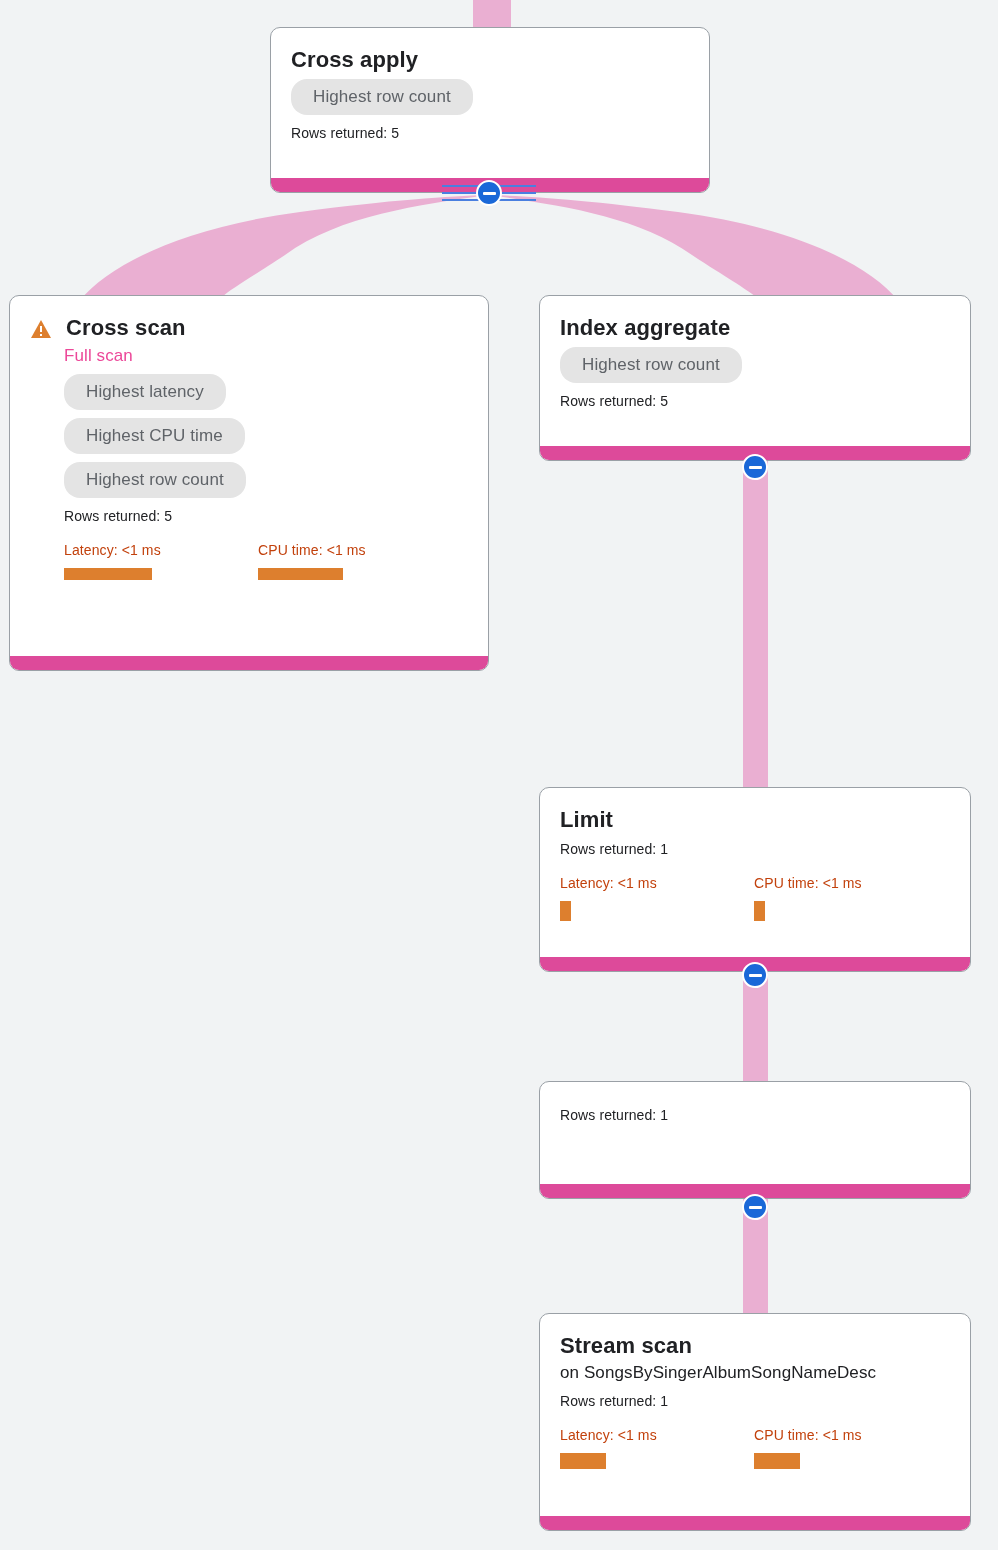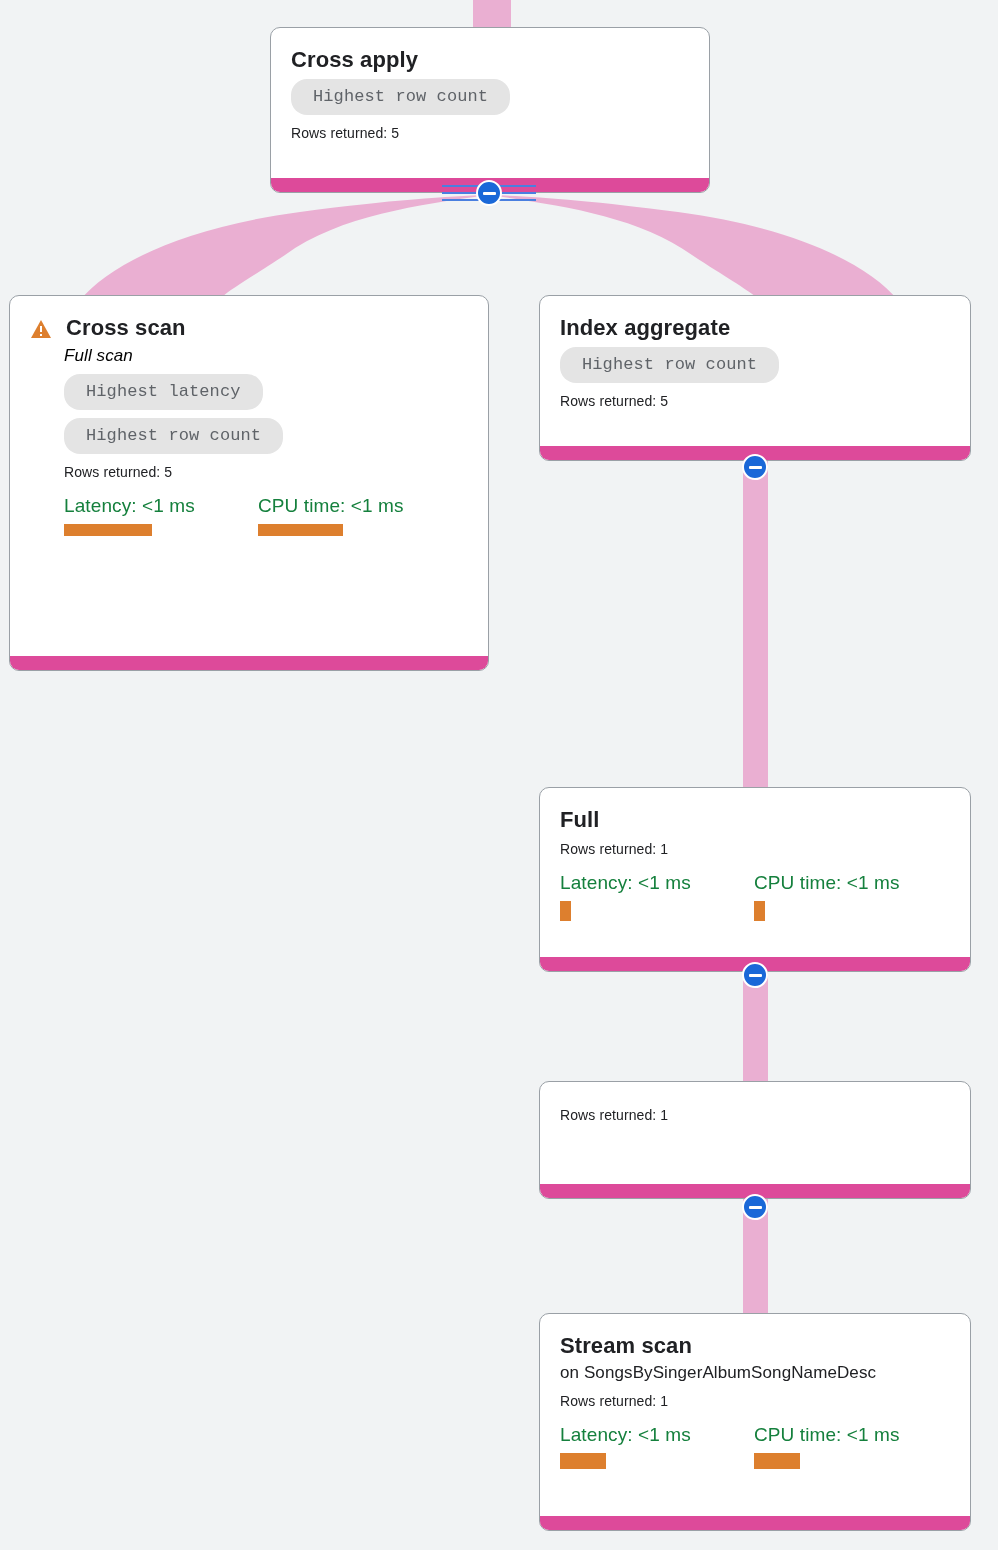--- a/index.html
+++ b/index.html
@@ -64,55 +64,53 @@
   .node-indent.has-icon {
     padding-left: 34px;
   }
   .subline {
     font-size: 17px;
     color: #202124;
     line-height: 26px;
     letter-spacing: 0.1px;
   }
   .subline.muted {
-    color: #000000;
-    font-style: italic;
+    color: #ec4899;
   }
   .chip {
     display: inline-block;
     background: #e4e4e4;
     color: #5f6368;
     font-size: 17px;
     line-height: 20px;
     padding: 8px 22px;
     border-radius: 16px;
     margin: 3px 0;
     letter-spacing: 0.1px;
-    font-family: Liberation Mono, monospace;
   }
   .chip-row { margin: 2px 0; }
 
   .rows-line {
     font-size: 14px;
     color: #202124;
     line-height: 26px;
     margin-top: 2px;
     letter-spacing: 0.1px;
   }
 
   .metrics {
     display: flex;
     margin-top: 10px;
   }
   .metric {
     width: 194px;
   }
   .metric-label {
-    font-size: 19px;
-    color: #15803d;
+    font-size: 14px;
+    color: #c2410c;
     line-height: 22px;
     letter-spacing: 0.1px;
   }
   .metric-bar {
     height: 12px;
     background: #dd7f2e;
     margin-top: 7px;
   }
 
   .node-footer {
@@ -227,20 +225,23 @@
           </svg>
         </span>
         <div class="node-title">Cross scan</div>
       </div>
       <div class="node-indent has-icon">
         <div class="subline muted">Full scan</div>
         <div class="chip-row">
           <span class="chip">Highest latency</span>
         </div>
         <div class="chip-row">
+          <span class="chip">Highest CPU time</span>
+        </div>
+        <div class="chip-row">
           <span class="chip">Highest row count</span>
         </div>
         <div class="rows-line">Rows returned: 5</div>
         <div class="metrics">
           <div class="metric">
             <div class="metric-label">Latency: &lt;1 ms</div>
             <div class="metric-bar" style="width:88px;"></div>
           </div>
           <div class="metric">
             <div class="metric-label">CPU time: &lt;1 ms</div>
@@ -267,21 +268,21 @@
     <div class="node-footer"></div>
   </div>
 
   <div class="collapse-btn" style="left:742px; top:454px;">
     <span class="bar"></span>
   </div>
 
   <div class="node" style="left:539px; top:787px; width:432px; height:185px;">
     <div class="node-body">
       <div class="node-head">
-        <div class="node-title">Full</div>
+        <div class="node-title">Limit</div>
       </div>
       <div class="node-indent">
         <div class="rows-line">Rows returned: 1</div>
         <div class="metrics">
           <div class="metric">
             <div class="metric-label">Latency: &lt;1 ms</div>
             <div class="metric-bar" style="width:11px; height:20px;"></div>
           </div>
           <div class="metric">
             <div class="metric-label">CPU time: &lt;1 ms</div>

